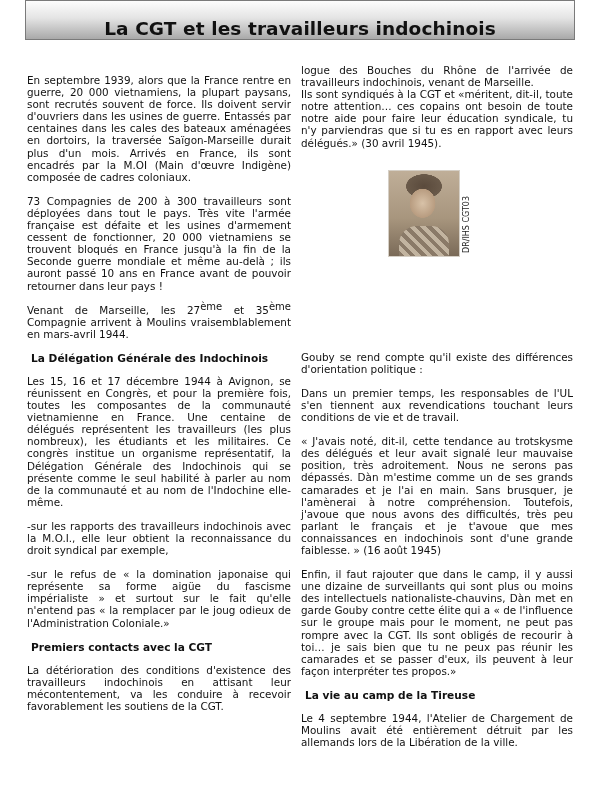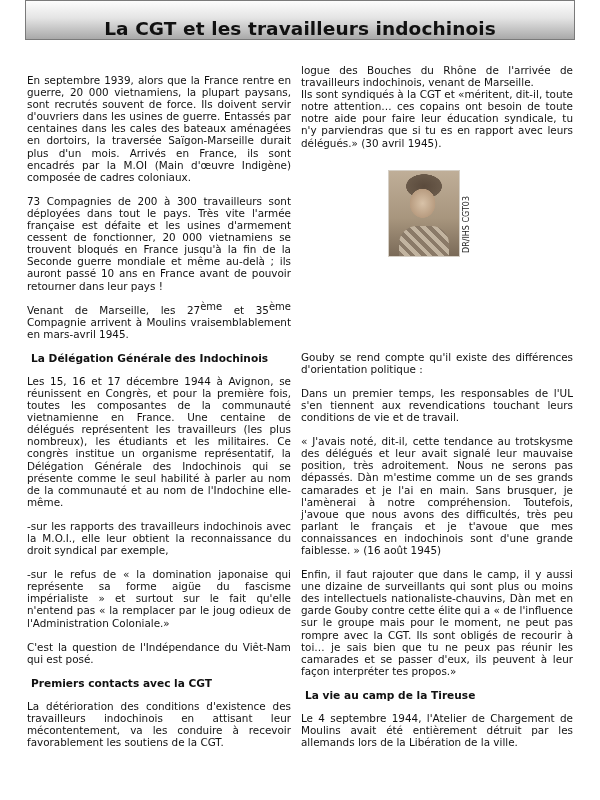--- a/index.html
+++ b/index.html
@@ -34,26 +34,25 @@
 </head>
 <body>
 
 <div class="title-box">
   <h1>La CGT et les travailleurs indochinois</h1>
 </div>
 
 <div class="col left">
   <p>En septembre 1939, alors que la France rentre en guerre, 20 000 vietnamiens, la plupart paysans, sont recrutés souvent de force. Ils doivent servir d'ouvriers dans les usines de guerre. Entassés par centaines dans les cales des bateaux aménagées en dortoirs, la traversée Saïgon-Marseille durait plus d'un mois. Arrivés en France, ils sont encadrés par la M.OI (Main d'œuvre Indigène) composée de cadres coloniaux.</p>
   <p>73 Compagnies de 200 à 300 travailleurs sont déployées dans tout le pays. Très vite l'armée française est défaite et les usines d'armement cessent de fonctionner, 20 000 vietnamiens se trouvent bloqués en France jusqu'à la fin de la Seconde guerre mondiale et même au-delà ; ils auront passé 10 ans en France avant de pouvoir retourner dans leur pays !</p>
-  <p><span>Venant de Marseille, les 27</span><sup>ème</sup><span> et 35</span><sup>ème</sup><span> Compagnie arrivent à Moulins vraisemblablement  en mars-avril 1945.</span></p>
+  <p><span>Venant de Marseille, les 27</span><sup>ème</sup><span> et 35</span><sup>ème</sup><span> Compagnie arrivent à Moulins vraisemblablement  en mars-avril 1944.</span></p>
   <h2>La Délégation Générale des Indochinois</h2>
   <p>Les 15, 16 et 17 décembre 1944 à Avignon, se réunissent en Congrès, et pour la première fois, toutes les composantes de la communauté vietnamienne en France. Une centaine de délégués représentent les travailleurs (les plus nombreux), les étudiants et les militaires. Ce congrès institue un organisme représentatif, la Délégation Générale des Indochinois qui se présente comme le seul habilité à parler au nom de la communauté et au nom de l'Indochine elle-même.</p>
   <p>-sur les rapports des travailleurs indochinois avec la M.O.I., elle leur obtient la reconnaissance du droit syndical par exemple,</p>
   <p><span>-sur le refus de </span><span class="it">« la domination japonaise qui représente sa forme aigüe du fascisme impérialiste »</span><span> et surtout sur le fait qu'elle n'entend pas </span><span class="it">« la remplacer par le joug odieux de l'Administration Coloniale.»</span></p>
-  <p>C'est la question de l'Indépendance du Viêt-Nam qui est posé.</p>
   <h2>Premiers contacts avec la CGT</h2>
   <p>La détérioration des conditions d'existence des travailleurs indochinois en attisant leur mécontentement, va les conduire à recevoir favorablement les soutiens de la CGT.</p>
 
 </div>
 
 <div class="col right">
   <p class="tight">logue des Bouches du Rhône de l'arrivée de travailleurs indochinois, venant de Marseille.</p>
   <p><span>Ils sont syndiqués à la CGT et </span><span class="it">«méritent, dit-il, toute notre attention… ces copains ont besoin de toute notre aide pour faire leur éducation syndicale, tu n'y parviendras que si tu es en rapport avec leurs délégués.»</span><span> (30 avril 1945).</span></p>
   <div class="photo-wrap">
     <div class="photo">

